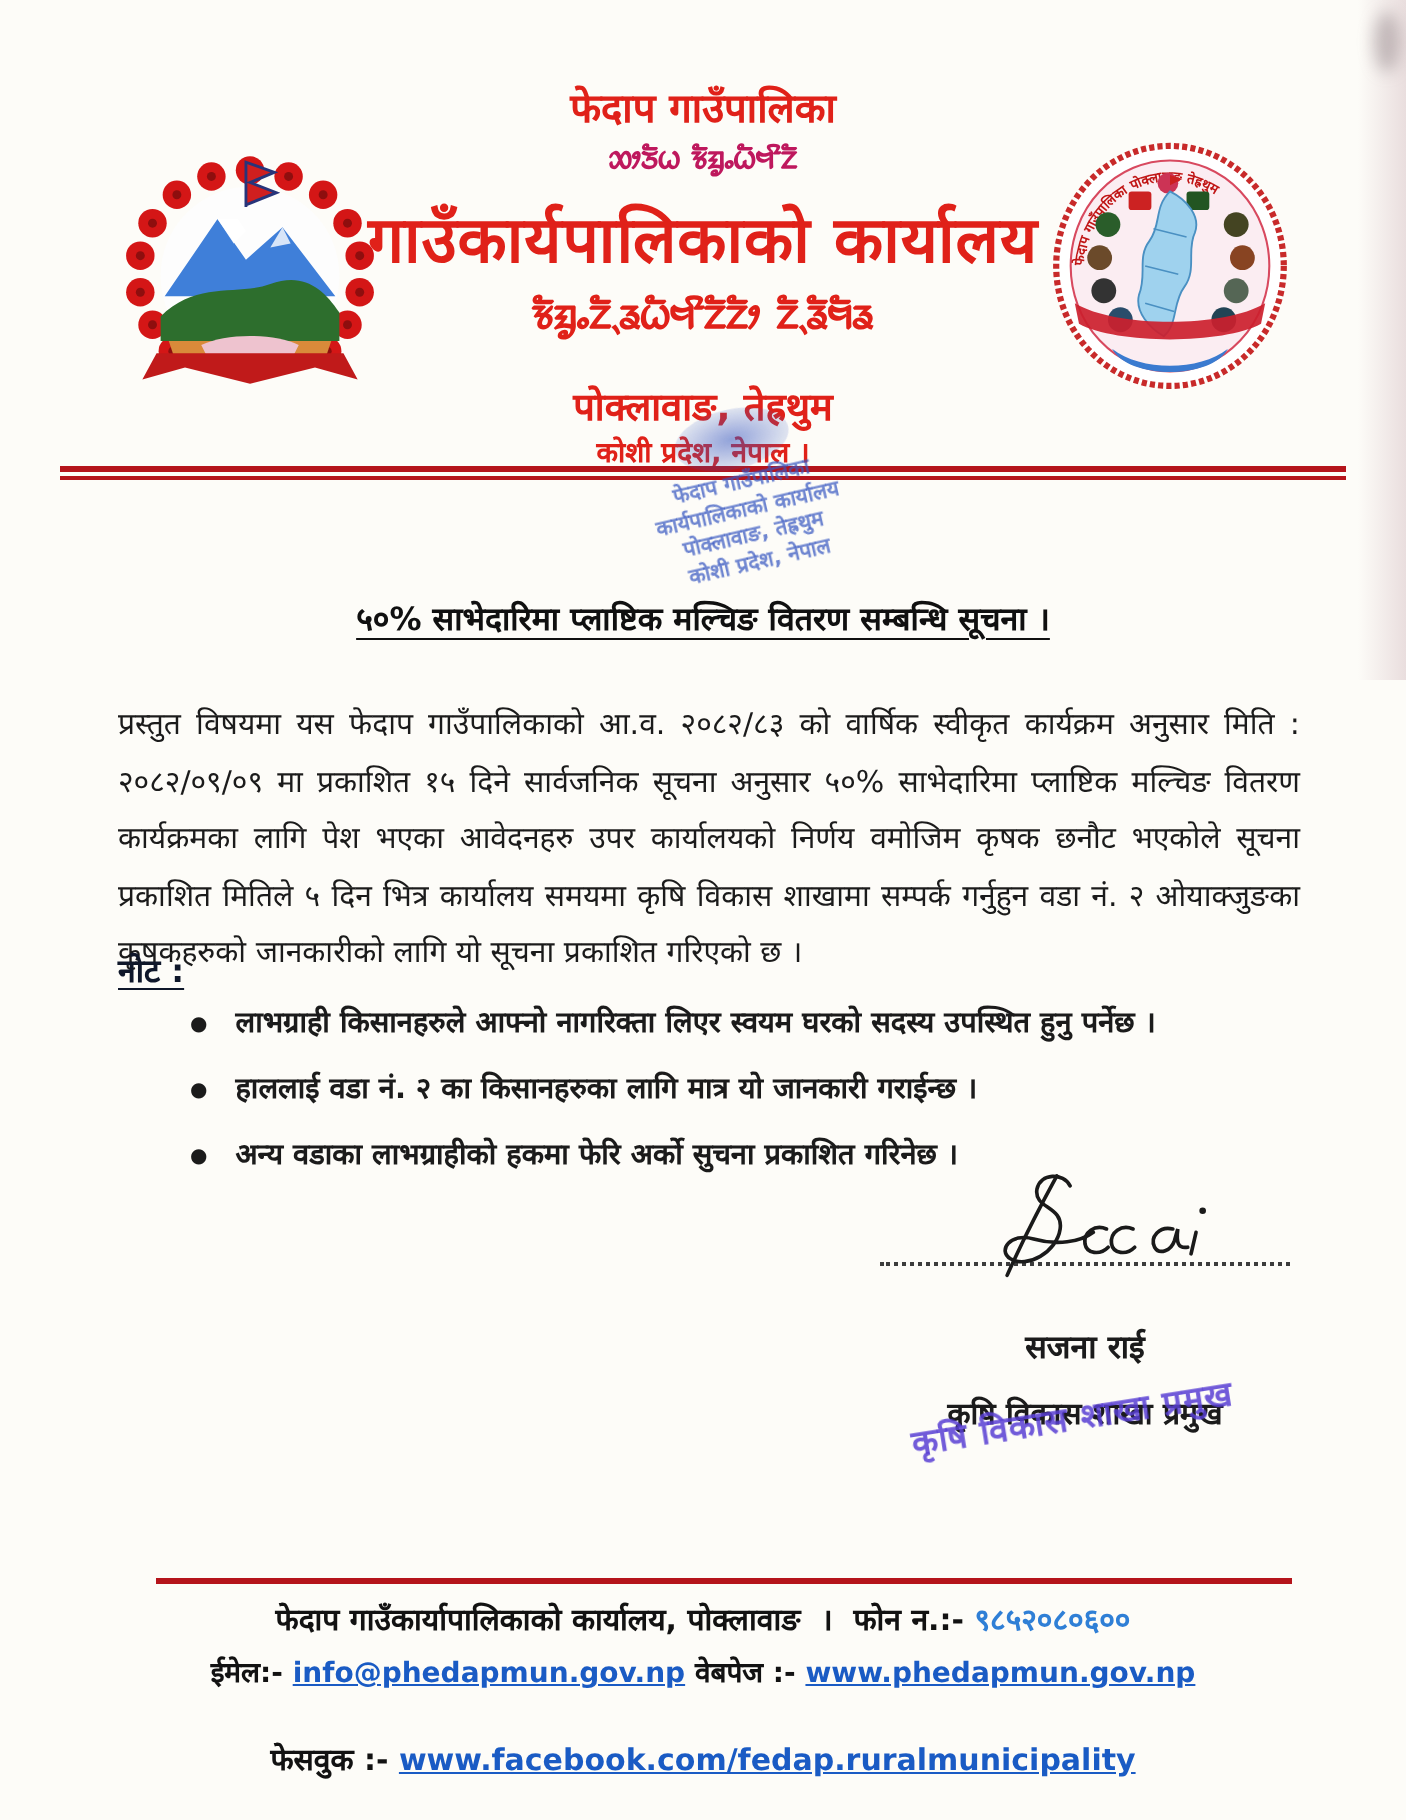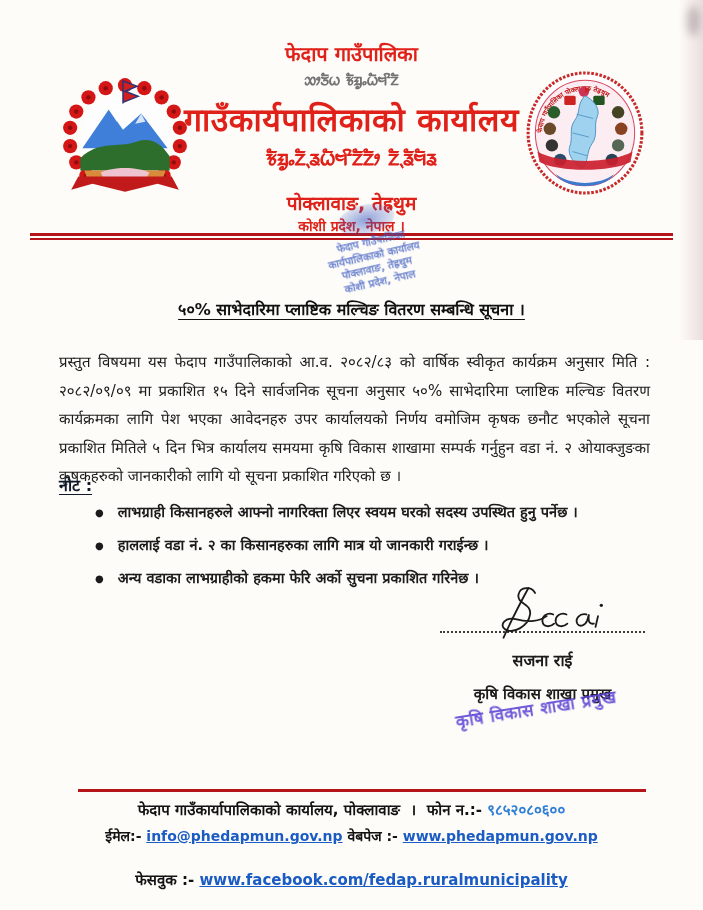--- a/index.html
+++ b/index.html
@@ -11,21 +11,21 @@
   }
   
   .edge-shade { position:absolute; right:0; top:0; width:24px; height:340px;
     background:linear-gradient(to left, rgba(206,180,186,.42), rgba(206,180,186,0)); }
   .corner-smudge { position:absolute; right:3px; top:6px; width:13px; height:30px;
     background:rgba(118,102,108,.38); border-radius:50%; filter:blur(4px); }
 
   
   .hline { position:absolute; left:0; right:0; text-align:center; color:#e02119; }
   .h1 { top:40px;  font-size:20px; font-weight:bold; }
-  .h2 { top:69px;  font-size:17px; font-weight:bold; color:#737373; }
+  .h2 { top:69px;  font-size:17px; font-weight:bold; color:#be185d; }
   .h3 { top:97px;  font-size:32px; font-weight:bold; letter-spacing:.5px; }
   .h4 { top:144px; font-size:23px; font-weight:bold; }
   .h5 { top:190px; font-size:19px; font-weight:bold; }
   .h6 { top:216px; font-size:14px; font-weight:bold; }
   .emblem { position:absolute; left:60px;  top:74px; width:130px; height:130px; }
   .logo   { position:absolute; left:525px; top:68px; width:120px; height:132px; }
 
   .double-rule { position:absolute; left:30px; right:30px; top:233px; }
   .double-rule .a { height:3px; background:#b5141b; }
   .double-rule .b { height:2px; background:#b5141b; margin-top:2px; }
@@ -52,21 +52,21 @@
   .note-label { position:absolute; top:474px; left:59px; font-size:16px; font-weight:bold;
     color:#0f172a; text-decoration:underline; text-underline-offset:3px; }
   .notes { position:absolute; top:502px; left:95px; width:545px; list-style:none; }
   .notes li { font-size:14.5px; font-weight:700; line-height:20px; margin-bottom:11px; color:#1b1b1b; }
   .notes li::before { content:"●"; font-size:10px; margin-right:14px; position:relative; top:-1px; }
 
   
   .sigblock { position:absolute; left:440px; top:583px; width:205px; text-align:center; }
   .sig-svg { display:block; margin:0 auto -10px; }
   .dots { border-bottom:2.5px dotted #3c3c3c; height:1px; }
-  .sig-name  { margin-top:16px; font-size:16px; font-weight:600; color:#1b1b1b; }
+  .sig-name  { margin-top:29px; font-size:16px; font-weight:600; color:#1b1b1b; }
   .sig-title { margin-top:12px; font-size:15px; font-weight:600; color:#1b1b1b; }
   .stamp-purple { position:absolute; left:448px; top:697px; width:176px; text-align:center;
     transform:rotate(-9deg); font-size:17px; font-weight:bold; letter-spacing:.5px;
     color:rgba(88,62,212,.85); filter:blur(.25px); }
 
   
   .footer-rule { position:absolute; left:78px; right:57px; top:789px; height:2.5px; background:#b5141b; }
   .footer { position:absolute; top:799px; left:0; right:0; text-align:center; color:#121212; }
   .f1 { font-size:15px; font-weight:bold; }
   .f2 { font-size:14px; font-weight:bold; margin-top:7px; }

